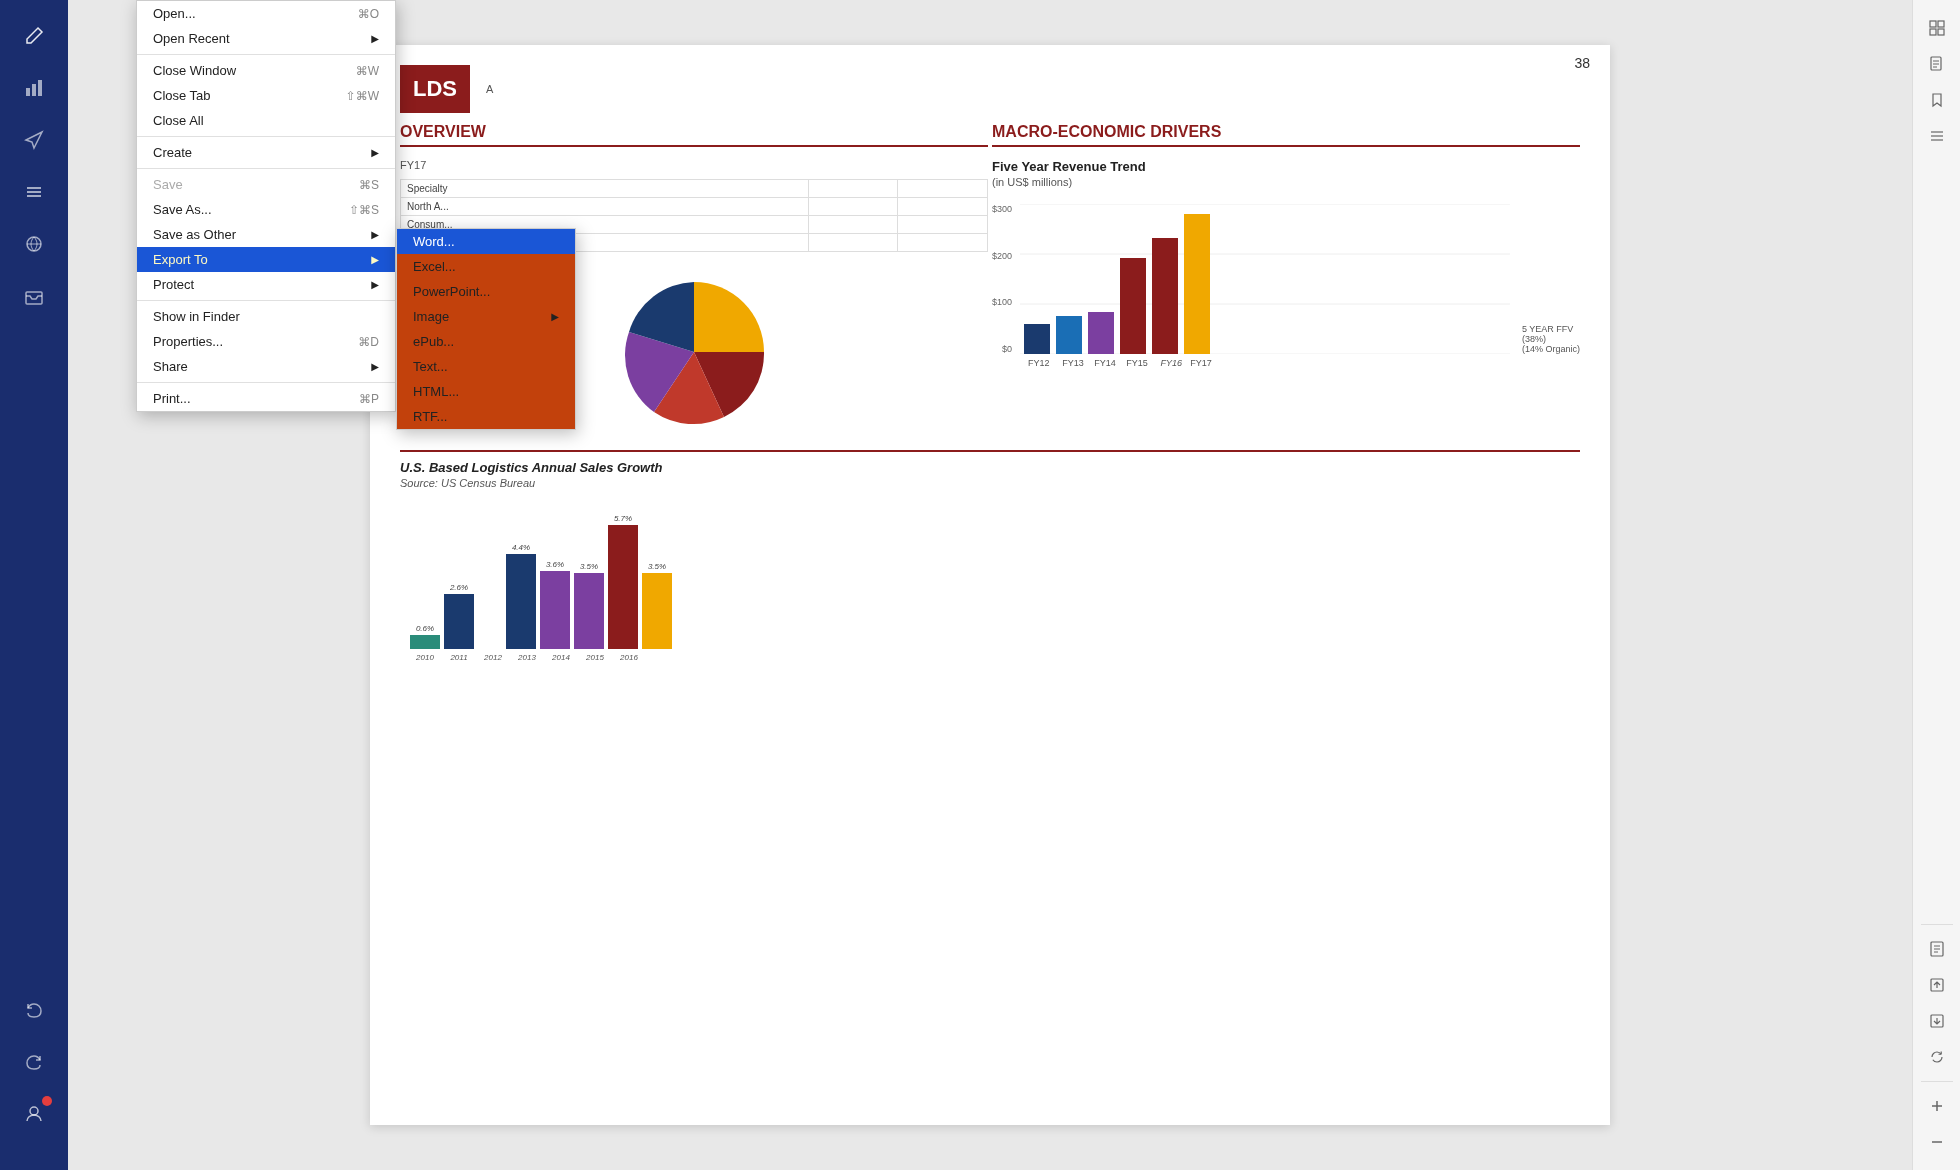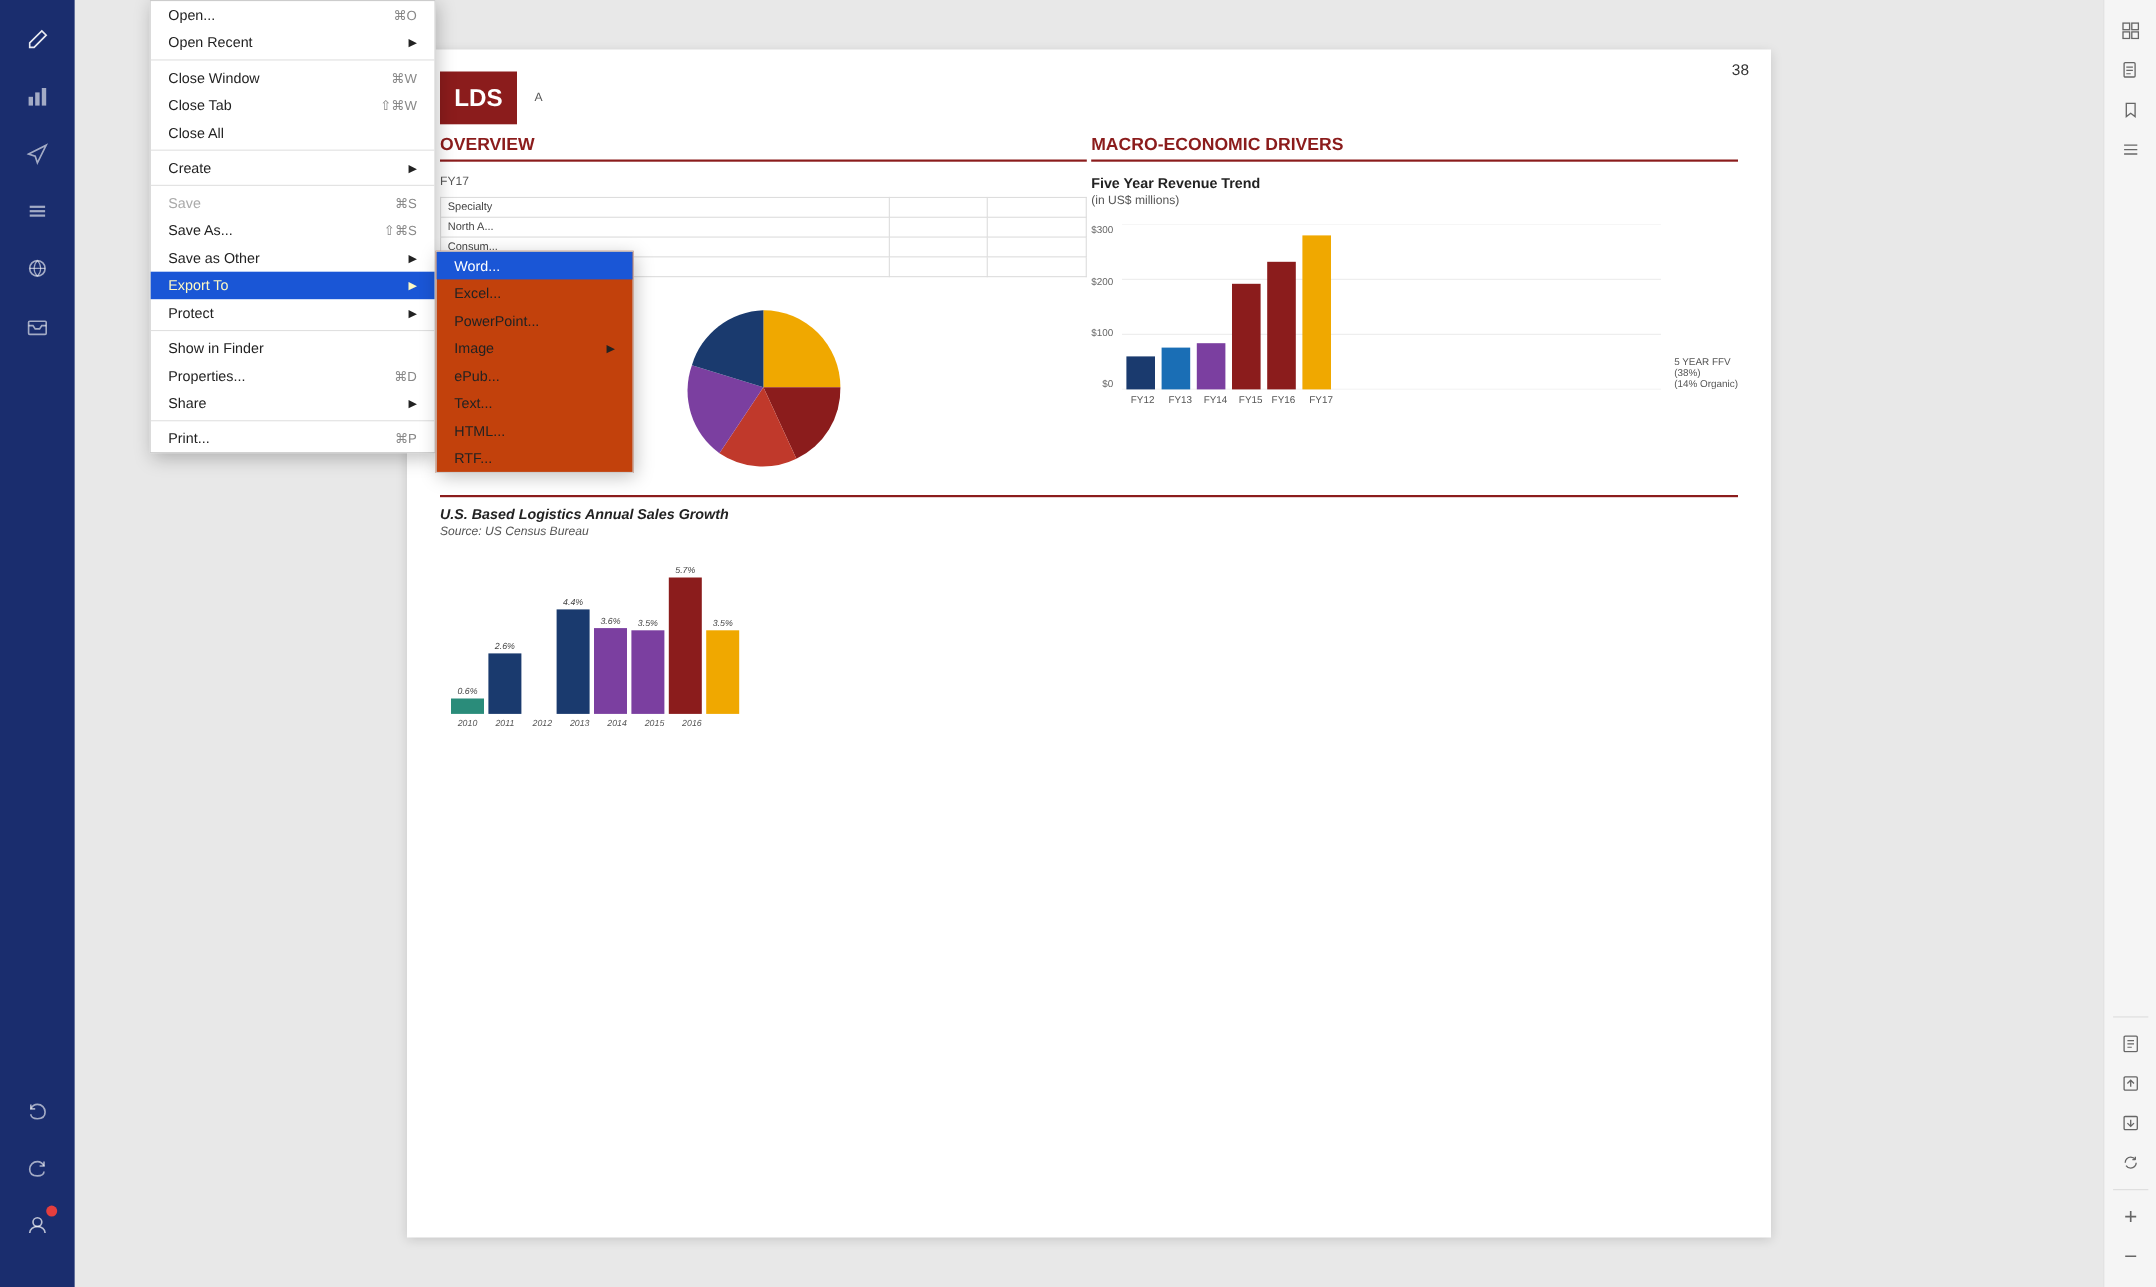--- a/index.html
+++ b/index.html
@@ -501,21 +501,21 @@
                 <div>(38%)</div>
                 <div>(14% Organic)</div>
               </div>
             </div>
 
             <div style="display:flex; padding-left:36px; gap:6px; margin-top:4px; padding-right:80px;">
               <div style="width:26px; text-align:left; font-size:9px; color:#555;">FY12</div>
               <div style="width:26px; text-align:center; font-size:9px; color:#555;">FY13</div>
               <div style="width:26px; text-align:center; font-size:9px; color:#555;">FY14</div>
               <div style="width:26px; text-align:center; font-size:9px; color:#555;">FY15</div>
-              <div style="width:26px; text-align:left; font-size:9px; color:#555;">FY16</div>
+              <div style="width:26px; text-align:right; font-size:9px; color:#555;font-style:italic;">FY16</div>
               <div style="width:26px; text-align:center; font-size:9px; color:#555;">FY17</div>
             </div>
           </div>
         </div>
       </div>
 
       <div class="bottom-row">
 
         <div class="logistics-chart">
           <div class="chart-title">U.S. Based Logistics Annual Sales Growth</div>

